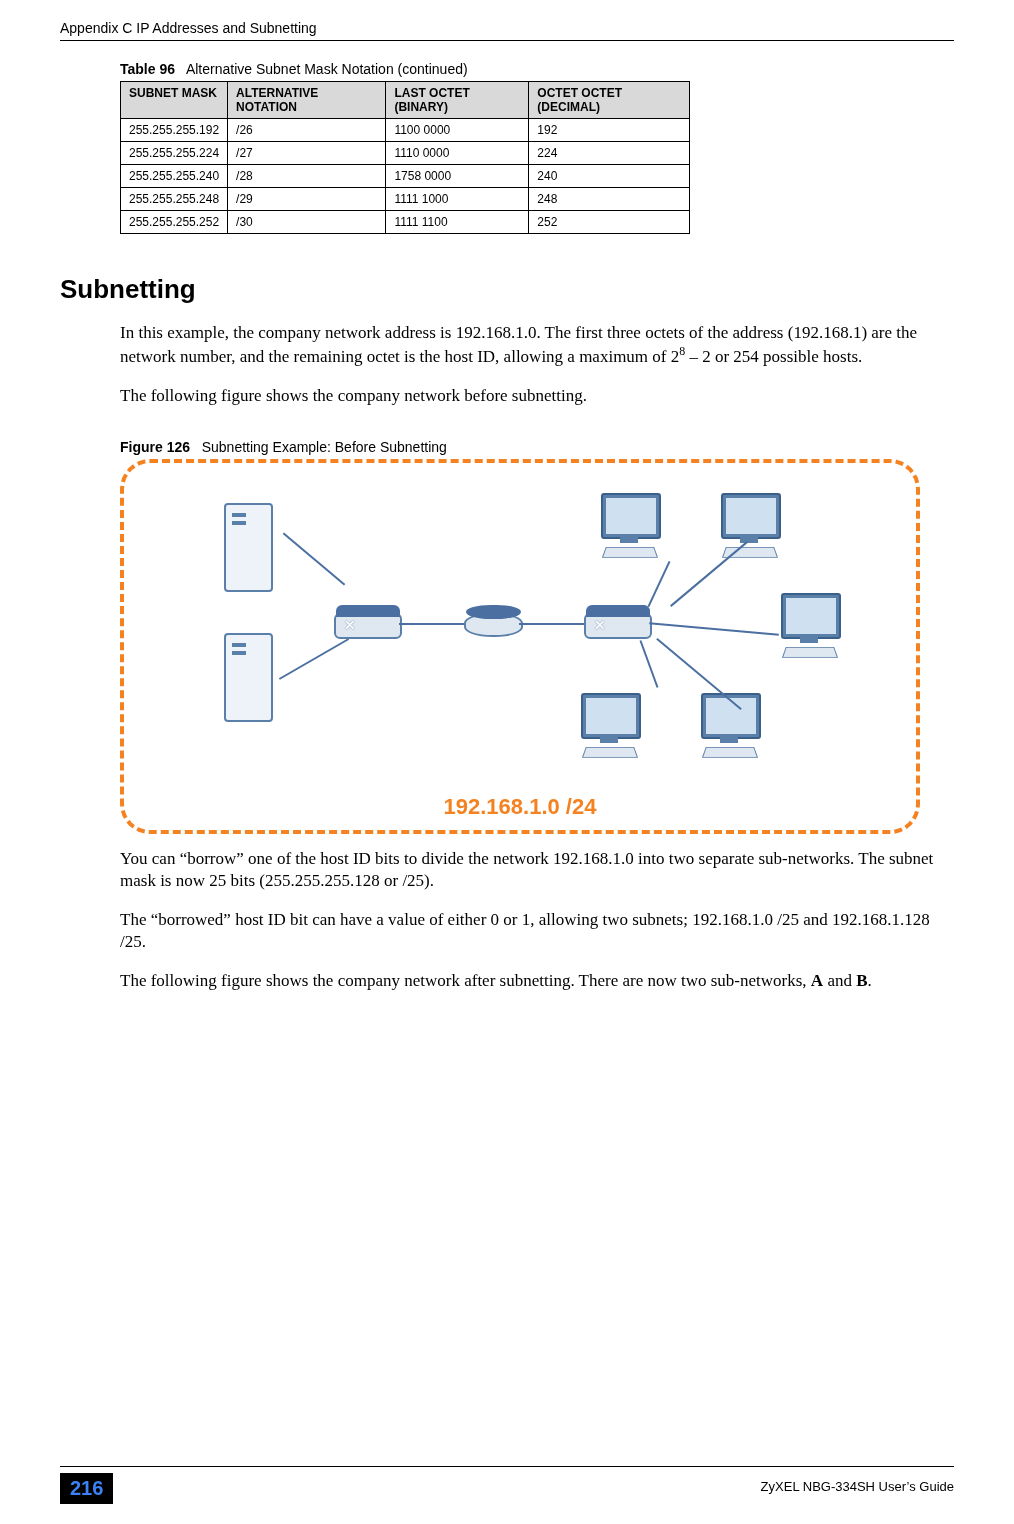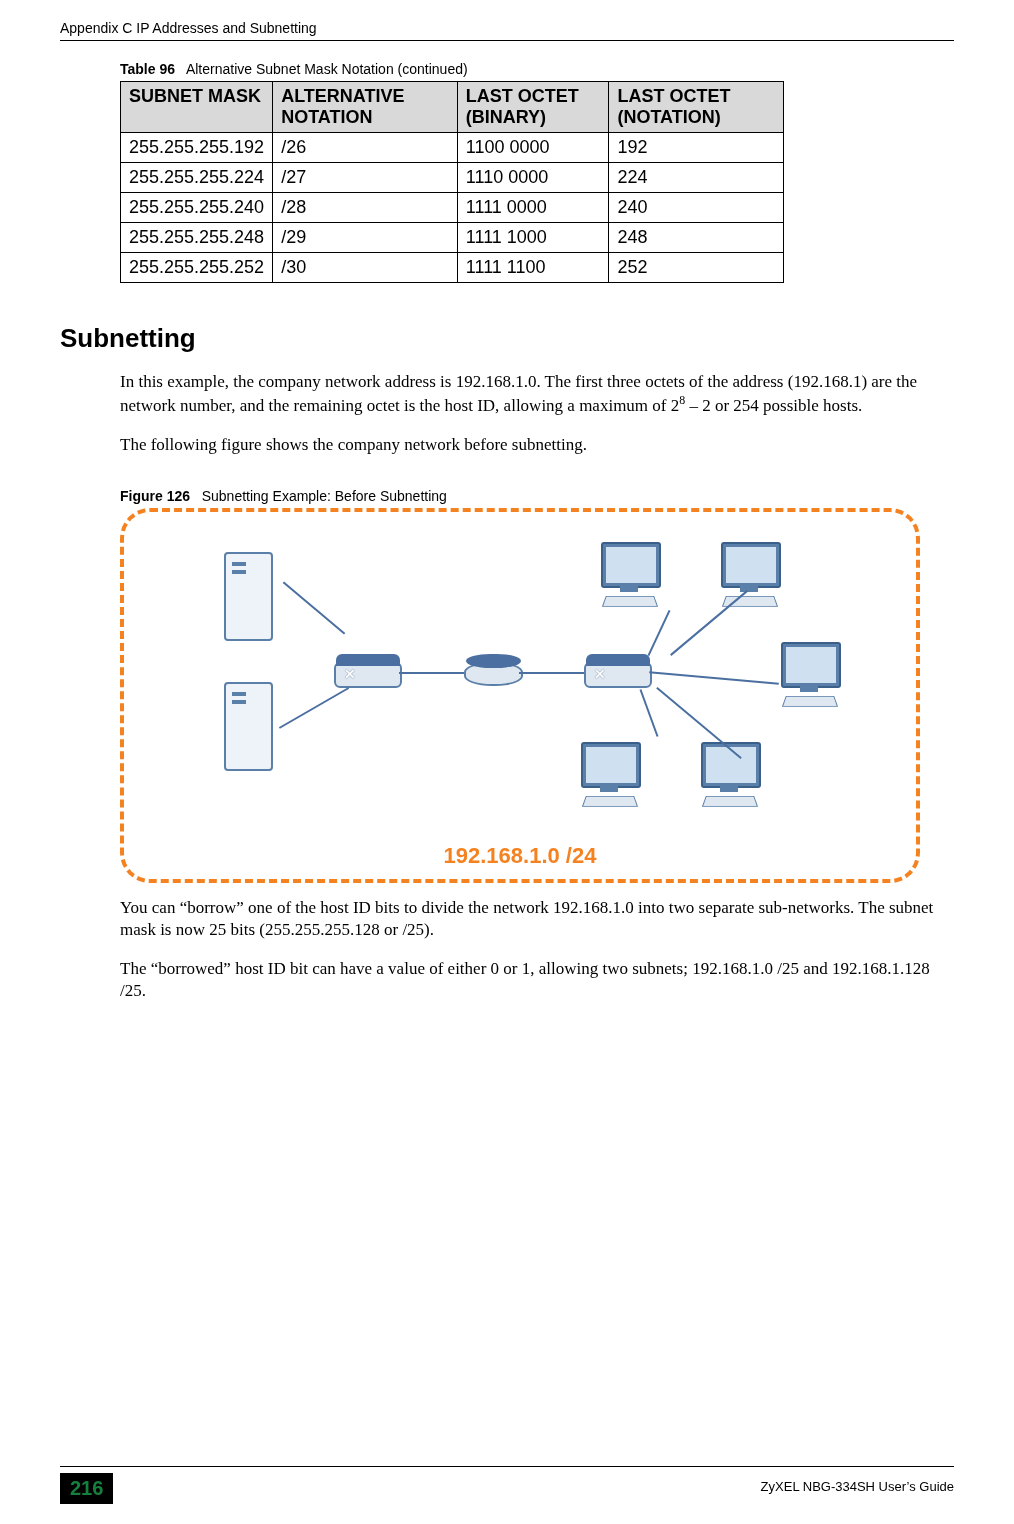--- a/index.html
+++ b/index.html
@@ -26,23 +26,23 @@
   .table-caption {
     font-family: Arial, Helvetica, sans-serif;
     font-size: 14px;
     margin-left: 60px;
     margin-bottom: 4px;
   }
   .table-caption .bold { font-weight: bold; }
   table.subnet {
     border-collapse: collapse;
     margin-left: 60px;
-    width: 664px;
-    font-family: Arial, Helvetica, sans-serif;
-    font-size: 18px;
+    width: 570px;
+    font-family: Arial, Helvetica, sans-serif;
+    font-size: 12px;
     padding-left: 32px;
   }
   table.subnet th, table.subnet td {
     border: 1px solid #000;
     padding: 4px 8px;
     text-align: left;
     vertical-align: top;
   }
   table.subnet th {
     background: #d9d9d9;
@@ -193,21 +193,21 @@
     bottom: 20px;
     left: 60px;
     right: 60px;
     border-top: 1px solid #000;
     padding-top: 6px;
     font-family: Arial, Helvetica, sans-serif;
     font-size: 13px;
   }
   .page-num {
     background: #000;
-    color: #15803d;
+    color: #3b82f6;
     font-weight: bold;
     font-size: 20px;
     padding: 4px 10px;
     display: inline-block;
     font-family: Arial, Helvetica, sans-serif;
   }
   .footer-right {
     float: right;
     margin-top: 6px;
   }
@@ -223,40 +223,40 @@
     <span class="bold">Table 96</span>&nbsp;&nbsp;
     <span>Alternative Subnet Mask Notation (continued)</span>
   </div>
 
   <table class="subnet">
     <thead>
       <tr>
         <th>SUBNET MASK</th>
         <th>ALTERNATIVE NOTATION</th>
         <th>LAST OCTET (BINARY)</th>
-        <th>LAST OCTET (NOTATION)</th>
+        <th>OCTET OCTET (DECIMAL)</th>
       </tr>
     </thead>
     <tbody>
       <tr>
         <td>255.255.255.192</td>
         <td>/26</td>
         <td>1100 0000</td>
         <td>192</td>
       </tr>
       <tr>
         <td>255.255.255.224</td>
         <td>/27</td>
         <td>1110 0000</td>
         <td>224</td>
       </tr>
       <tr>
         <td>255.255.255.240</td>
         <td>/28</td>
-        <td>1111 0000</td>
+        <td>1758 0000</td>
         <td>240</td>
       </tr>
       <tr>
         <td>255.255.255.248</td>
         <td>/29</td>
         <td>1111 1000</td>
         <td>248</td>
       </tr>
       <tr>
         <td>255.255.255.252</td>
@@ -334,19 +334,22 @@
     <div class="wire" style="top:110px;left:535px;width:100px;transform:rotate(-40deg);"></div>
     <div class="wire" style="top:165px;left:525px;width:130px;transform:rotate(5deg);"></div>
     <div class="wire" style="top:200px;left:500px;width:50px;transform:rotate(70deg);"></div>
     <div class="wire" style="top:210px;left:520px;width:110px;transform:rotate(40deg);"></div>
 
     <div class="figure-label">192.168.1.0 /24</div>
   </div>
 
   <p class="body-text" style="margin-top:14px">You can “borrow” one of the host ID bits to divide the network 192.168.1.0 into two separate sub-networks. The subnet mask is now 25 bits (255.255.255.128 or /25).</p>
   <p class="body-text">The “borrowed” host ID bit can have a value of either 0 or 1, allowing two subnets; 192.168.1.0 /25 and 192.168.1.128 /25.</p>
+  <p class="body-text">
+    <span>The following figure shows the company network after subnetting. There are now two sub-networks, </span><b>A</b><span> and </span><b>B</b><span>.</span>
+  </p>
 
   <div class="footer">
     <span class="page-num">216</span>
     <span class="footer-right">ZyXEL NBG-334SH User’s Guide</span>
   </div>
 
 </div>
 
 </body></html>

